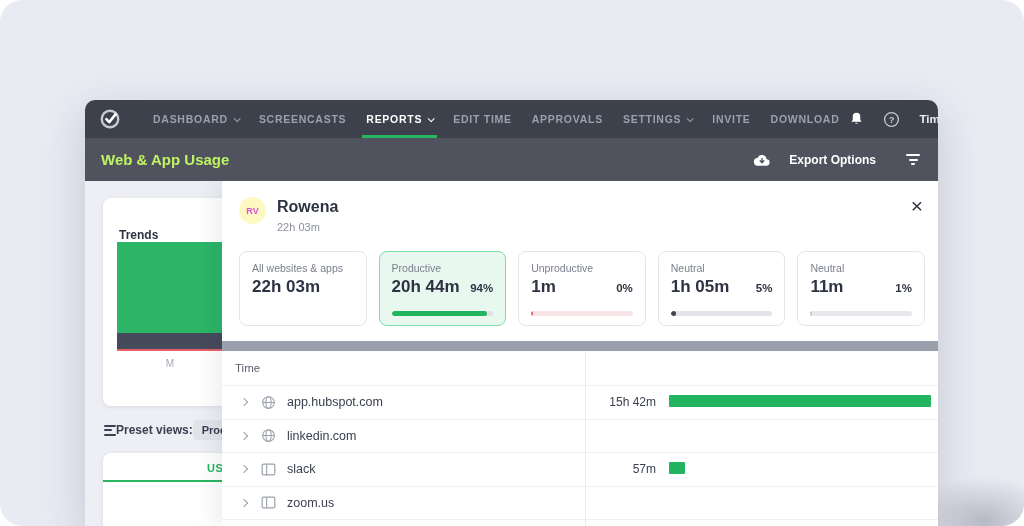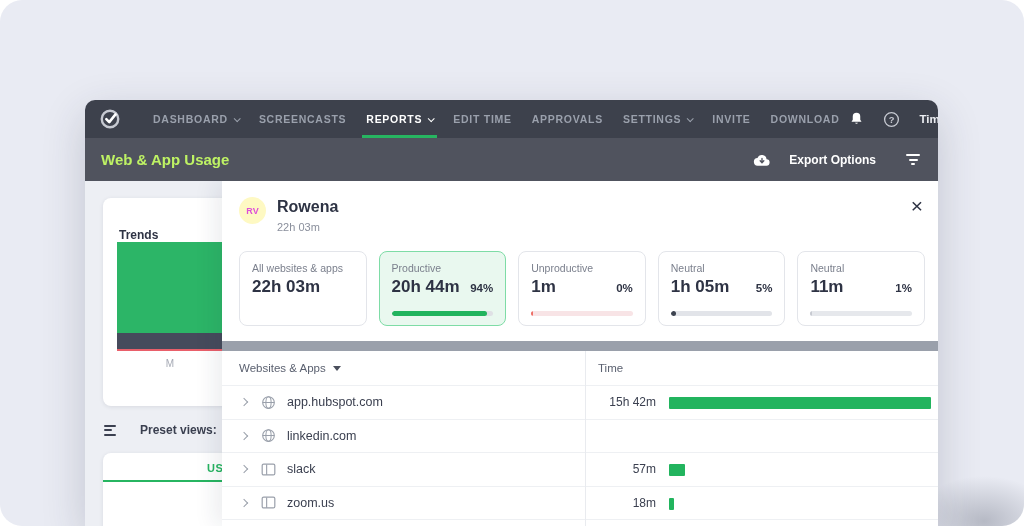--- a/index.html
+++ b/index.html
@@ -34,21 +34,21 @@
   
   .content { position:relative; height:345px; background:#edeff4; overflow:hidden; }
 
   
   .trends-card { position:absolute; left:18px; top:17px; width:204px; height:208px; background:#fff; border-radius:8px; box-shadow:0 1px 4px rgba(30,35,60,.10); }
   .trends-title { position:absolute; left:16px; top:30px; font-size:12px; font-weight:700; color:#2e3344; }
   .trend-chart { position:absolute; left:14px; top:44px; width:182px; display:flex; flex-direction:column; }
   .trend-seg { width:100%; }
   .trend-xlabel { position:absolute; left:14px; top:160px; width:106px; text-align:center; font-size:10px; color:#a6aab5; }
 
-  .preset-row { position:absolute; left:19px; top:239px; display:flex; align-items:center; gap:24px; }
+  .preset-row { position:absolute; left:19px; top:239px; display:flex; align-items:center; gap:0; }
   .preset-icon { display:flex; flex-direction:column; gap:2.5px; }
   .preset-icon i { display:block; height:2px; background:#3b4050; border-radius:1px; }
   .preset-icon i:nth-child(1){ width:12px; } .preset-icon i:nth-child(2){ width:8px; } .preset-icon i:nth-child(3){ width:12px; }
   .preset-label { font-size:12px; font-weight:700; color:#3b4050; white-space:nowrap; }
   .preset-chip { background:#e2e4ea; border-radius:4px; padding:4px 9px; font-size:11px; font-weight:700; color:#3b4050; white-space:nowrap; }
 
   .users-card { position:absolute; left:18px; top:272px; width:204px; height:80px; background:#fff; border-radius:8px 8px 0 0; box-shadow:0 1px 4px rgba(30,35,60,.10); overflow:hidden; }
   .users-tab { position:absolute; left:104px; top:9px; font-size:11px; font-weight:700; letter-spacing:.05em; color:#27b561; white-space:nowrap; }
   .users-underline { position:absolute; left:0; right:0; top:27px; height:2px; background:#27b561; }
   .users-name-col { position:absolute; left:16px; top:50px; font-size:12px; color:#5b6170;margin-top:24px; }
@@ -77,21 +77,21 @@
   .vline { position:absolute; left:363px; top:0; bottom:0; width:1px; background:#e9ebef; }
   .table-header { height:34px; display:flex; align-items:center; }
   .th1 { width:363px; padding-left:17px; font-size:11.5px; color:#5b6170; display:flex; align-items:center; cursor:pointer; }
   .sort-caret { width:0; height:0; border-left:4px solid transparent; border-right:4px solid transparent; border-top:5px solid #4a4f5c; margin-left:7px; display:inline-block; }
   .th2 { padding-left:13px; font-size:11.5px; color:#5b6170; }
   .trow { height:33.5px; display:flex; align-items:center; border-top:1px solid #eef0f3; cursor:pointer; }
   .cell1 { width:363px; display:flex; align-items:center; padding-left:19px; }
   .row-chevron { width:6px; height:6px; border-right:1.5px solid #9aa0ab; border-bottom:1.5px solid #9aa0ab; transform:rotate(-45deg); display:inline-block; flex:0 0 auto; }
   .row-icon { margin-left:14px; display:flex; align-items:center; flex:0 0 auto; }
   .row-name { margin-left:11px; font-size:12.5px; color:#3b4050; }
-  .cell2 { flex:1; display:flex; align-items:flex-end; }
+  .cell2 { flex:1; display:flex; align-items:flex-start; }
   .time-val { width:71px; text-align:right; font-size:12px; color:#3b4050; flex:0 0 auto; }
   .rowbar-wrap { margin-left:13px; width:262px; height:12px; flex:0 0 auto; }
   .rowbar-fill { height:100%; background:#22b45e; border-radius:1px; }
 </style>
 </head>
 <body>
 
 <div class="canvas">
   <div class="corner-shade"></div>
 
@@ -250,24 +250,20 @@
                 </div>
             </div>
           </div>
         </div>
 
         <div class="band"></div>
 
         <div class="table-section">
           <div class="vline"></div>
           <div class="table-header">
-            <span class="th1">
-                <span>Websites &amp; Apps</span>
-                <span class="sort-caret"></span>
-              </span>
             <span class="th2">Time</span>
           </div>
 
           <div class="trow">
             <div class="cell1">
               <span class="row-chevron"></span>
               <span class="row-icon">
                 <svg width="15" height="15" viewBox="0 0 16 16">
                     <circle cx="8" cy="8" r="6.2" fill="none" stroke="#9aa0ab" stroke-width="1.2"></circle>
                     <ellipse cx="8" cy="8" rx="2.8" ry="6.2" fill="none" stroke="#9aa0ab" stroke-width="1.1"></ellipse>
@@ -321,26 +317,20 @@
             <div class="cell1">
               <span class="row-chevron"></span>
               <span class="row-icon">
                 <svg width="15" height="13" viewBox="0 0 16 14">
                     <rect x="1.2" y="1.2" width="13.6" height="11.6" rx="1.6" fill="none" stroke="#9aa0ab" stroke-width="1.3"></rect>
                     <line x1="6" y1="1.6" x2="6" y2="12.6" stroke="#9aa0ab" stroke-width="1.2"></line>
                   </svg>
               </span>
               <span class="row-name">zoom.us</span>
             </div>
-            <div class="cell2">
-              <span class="time-val">18m</span>
-              <span class="rowbar-wrap">
-                  <span class="rowbar-fill" style="display: block; width: 1.91083%;"></span>
-                </span>
-            </div>
           </div>
 
           <div class="trow" style="height:7px; cursor:default;"></div>
         </div>
       </div>
 
     </div>
   </div>
 </div>
 

